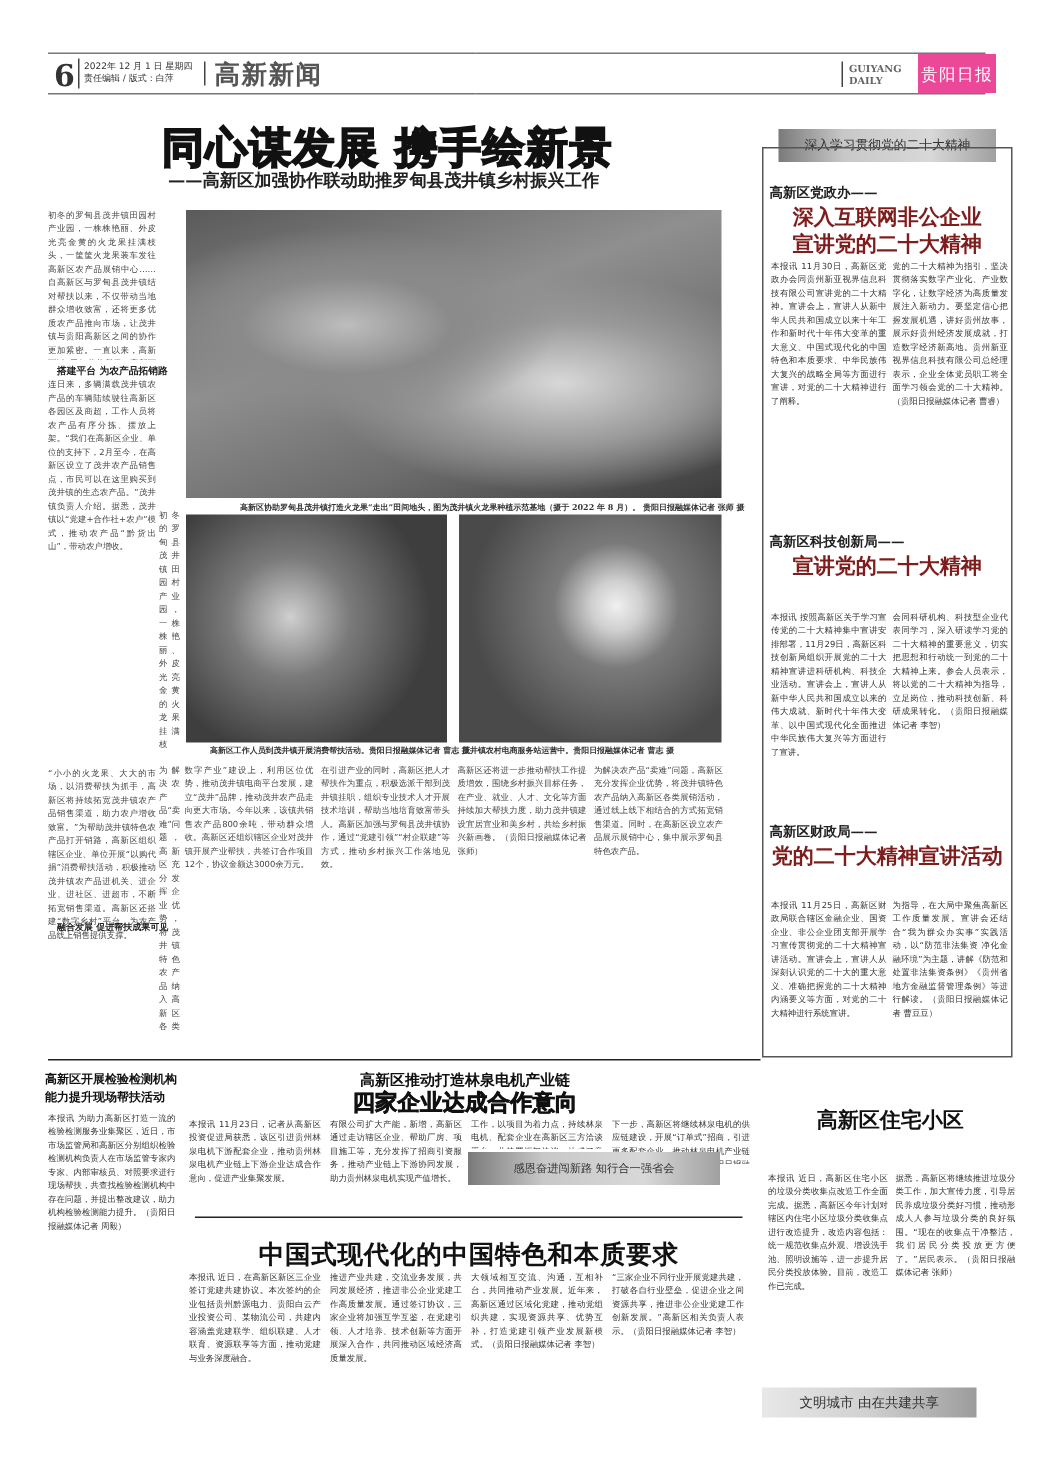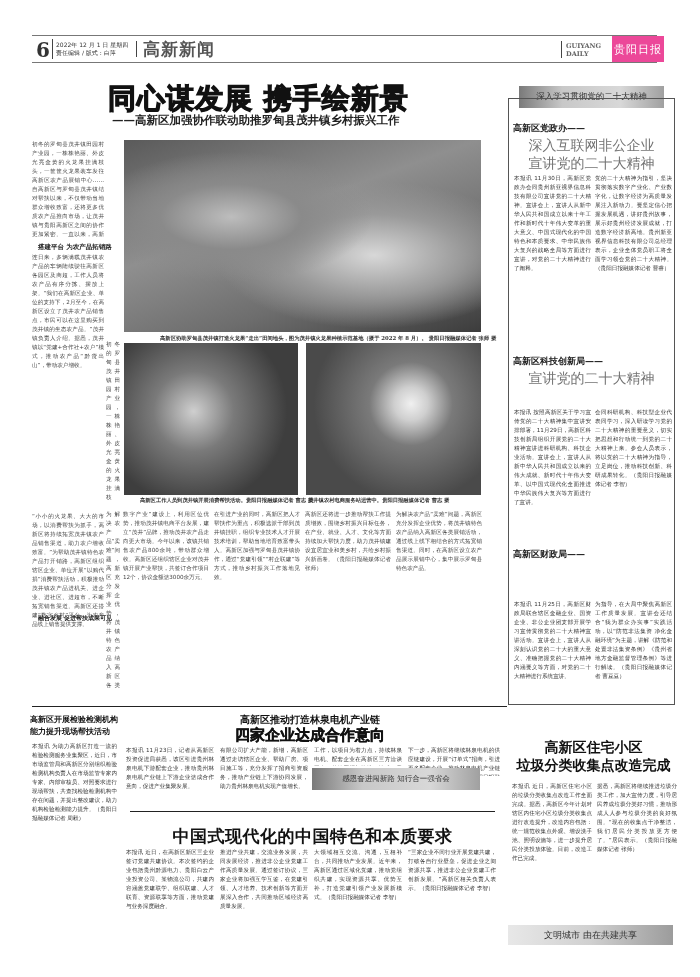--- a/index.html
+++ b/index.html
@@ -21,21 +21,21 @@
 .photo1{background:
  radial-gradient(ellipse at 30% 40%,#bdbdbd 0,#8a8a8a 20%,transparent 40%),
  radial-gradient(ellipse at 70% 60%,#d8d8d8 0,#9a9a9a 25%,transparent 45%),
  linear-gradient(160deg,#5a5a5a,#8f8f8f 40%,#6d6d6d 70%,#3c3c3c)}
 .photo2{background:radial-gradient(circle at 40% 45%,#cfcfcf,#7a7a7a 30%,#3e3e3e 70%)}
 .photo3{background:radial-gradient(circle at 60% 40%,#f0f0f0 0,#cfcfcf 12%,#7a7a7a 30%,#4a4a4a 70%)}
 .caption{font-family:"DejaVu Serif",serif;font-size:5.8px;font-weight:bold;color:#333;white-space:nowrap}
 .banner{background:linear-gradient(90deg,#7a7a7a,#c8c8c8 30%,#d8d8d8 70%,#a0a0a0);color:#333;display:flex;align-items:center;justify-content:center;font-family:"DejaVu Serif",serif}
 .box{border:1px solid #555}
 .kicker{font-family:"DejaVu Serif",serif;font-weight:bold;font-size:9px;color:#222}
-.boxtitle{font-family:"DejaVu Sans",sans-serif;font-weight:normal;font-size:14px;line-height:18px;text-align:center;color:#737373}
+.boxtitle{font-family:"DejaVu Sans",sans-serif;font-weight:bold;font-size:14px;line-height:18px;text-align:center;color:#7f1d1d}
 .midtitle{font-family:"DejaVu Sans",sans-serif;font-weight:bold;text-align:center;color:#111}
 .hrule{height:1px;background:#222}
 </style>
 </head>
 <body>
 
 <div class="abs masthead"></div>
 <div class="abs masthead2"></div>
 <div class="abs pnum">6</div>
 <div class="abs vsep" style="left:52px;top:39px;height:20px"></div>
@@ -91,20 +91,21 @@
 
 <div class="abs kicker" style="left:513px;top:355px">高新区科技创新局——</div>
 <div class="abs boxtitle" style="left:508px;top:369px;width:167px">
   <div>宣讲党的二十大精神</div>
 </div>
 <div class="abs text dense" style="left:514px;top:408px;width:77px;height:128px">本报讯  按照高新区关于学习宣传党的二十大精神集中宣讲安排部署，11月29日，高新区科技创新局组织开展党的二十大精神宣讲进科研机构、科技企业活动。宣讲会上，宣讲人从新中华人民共和国成立以来的伟大成就、新时代十年伟大变革、以中国式现代化全面推进中华民族伟大复兴等方面进行了宣讲。</div>
 <div class="abs text dense" style="left:595px;top:408px;width:77px;height:128px">会同科研机构、科技型企业代表同学习，深入研读学习党的二十大精神的重要意义，切实把思想和行动统一到党的二十大精神上来。参会人员表示，将以党的二十大精神为指导，立足岗位，推动科技创新、科研成果转化。（贵阳日报融媒体记者 李智）</div>
 
 <div class="abs kicker" style="left:513px;top:548px">高新区财政局——</div>
 <div class="abs boxtitle" style="left:508px;top:562px;width:167px">
+  <div>党的二十大精神宣讲活动</div>
 </div>
 <div class="abs text dense" style="left:514px;top:600px;width:77px;height:100px">本报讯  11月25日，高新区财政局联合辖区金融企业、国资企业、非公企业团支部开展学习宣传贯彻党的二十大精神宣讲活动。宣讲会上，宣讲人从深刻认识党的二十大的重大意义、准确把握党的二十大精神内涵要义等方面，对党的二十大精神进行系统宣讲。</div>
 <div class="abs text dense" style="left:595px;top:600px;width:77px;height:100px">为指导，在大局中聚焦高新区工作质量发展。宣讲会还结合“我为群众办实事”实践活动，以“防范非法集资 净化金融环境”为主题，讲解《防范和处置非法集资条例》《贵州省地方金融监督管理条例》等进行解读。（贵阳日报融媒体记者 曹豆豆）</div>
 
 <div class="abs hrule" style="left:32px;top:706px;width:475px"></div>
 <div class="abs midtitle" style="left:30px;top:714px;width:90px;font-size:8px;line-height:12px;text-align:left">
   <div>高新区开展检验检测机构</div>
   <div>能力提升现场帮扶活动</div>
 </div>
 <div class="abs text dense" style="left:32px;top:742px;width:85px;height:190px">本报讯  为助力高新区打造一流的检验检测服务业集聚区，近日，市市场监管局和高新区分别组织检验检测机构负责人在市场监管专家内专家、内部审核员、对照要求进行现场帮扶，共查找检验检测机构中存在问题，并提出整改建议，助力机构检验检测能力提升。（贵阳日报融媒体记者 周毅）</div>
@@ -119,17 +120,16 @@
 
 <div class="abs hrule" style="left:130px;top:811px;width:365px;height:1.3px"></div>
 <div class="abs midtitle" style="left:130px;top:825px;width:365px;font-family:'DejaVu Serif',serif;font-size:17px;letter-spacing:0.5px">中国式现代化的中国特色和本质要求</div>
 <div class="abs text dense" style="left:126px;top:848px;width:88px;height:110px">本报讯  近日，在高新区新区三企业签订党建共建协议。本次签约的企业包括贵州黔源电力、贵阳白云产业投资公司、某物流公司，共建内容涵盖党建联学、组织联建、人才联育、资源联享等方面，推动党建与业务深度融合。</div>
 <div class="abs text dense" style="left:220px;top:848px;width:88px;height:110px">推进产业共建，交流业务发展，共同发展经济，推进非公企业党建工作高质量发展。通过签订协议，三家企业将加强互学互鉴，在党建引领、人才培养、技术创新等方面开展深入合作，共同推动区域经济高质量发展。</div>
 <div class="abs text dense" style="left:314px;top:848px;width:88px;height:110px">大领域相互交流、沟通，互相补台，共同推动产业发展。近年来，高新区通过区域化党建，推动党组织共建，实现资源共享、优势互补，打造党建引领产业发展新模式。（贵阳日报融媒体记者 李智）</div>
 <div class="abs text dense" style="left:408px;top:848px;width:88px;height:110px">“三家企业不同行业开展党建共建，打破各自行业壁垒，促进企业之间资源共享，推进非公企业党建工作创新发展。”高新区相关负责人表示。（贵阳日报融媒体记者 李智）</div>
 
 <div class="abs midtitle" style="left:506px;top:738px;width:175px;font-size:14px;line-height:18px">
   <div>高新区住宅小区</div>
-  <div>垃圾分类收集点改造完成</div>
 </div>
 <div class="abs text dense" style="left:512px;top:782px;width:80px;height:140px">本报讯  近日，高新区住宅小区的垃圾分类收集点改造工作全面完成。据悉，高新区今年计划对辖区内住宅小区垃圾分类收集点进行改造提升，改造内容包括：统一规范收集点外观、增设洗手池、照明设施等，进一步提升居民分类投放体验。目前，改造工作已完成。</div>
 <div class="abs text dense" style="left:597px;top:782px;width:80px;height:140px">据悉，高新区将继续推进垃圾分类工作，加大宣传力度，引导居民养成垃圾分类好习惯，推动形成人人参与垃圾分类的良好氛围。“现在的收集点干净整洁，我们居民分类投放更方便了。”居民表示。（贵阳日报融媒体记者 张师）</div>
-<div class="abs banner" style="left:508px;top:925px;width:165px;height:20px;font-size:9px;background:linear-gradient(90deg,#e8e8e8,#d0d0d0 50%,#9c9c9c)">文明城市 由在共建共享</div>
+<div class="abs banner" style="left:508px;top:925px;width:143px;height:20px;font-size:9px;background:linear-gradient(90deg,#e8e8e8,#d0d0d0 50%,#9c9c9c)">文明城市 由在共建共享</div>
 
 </body></html>

